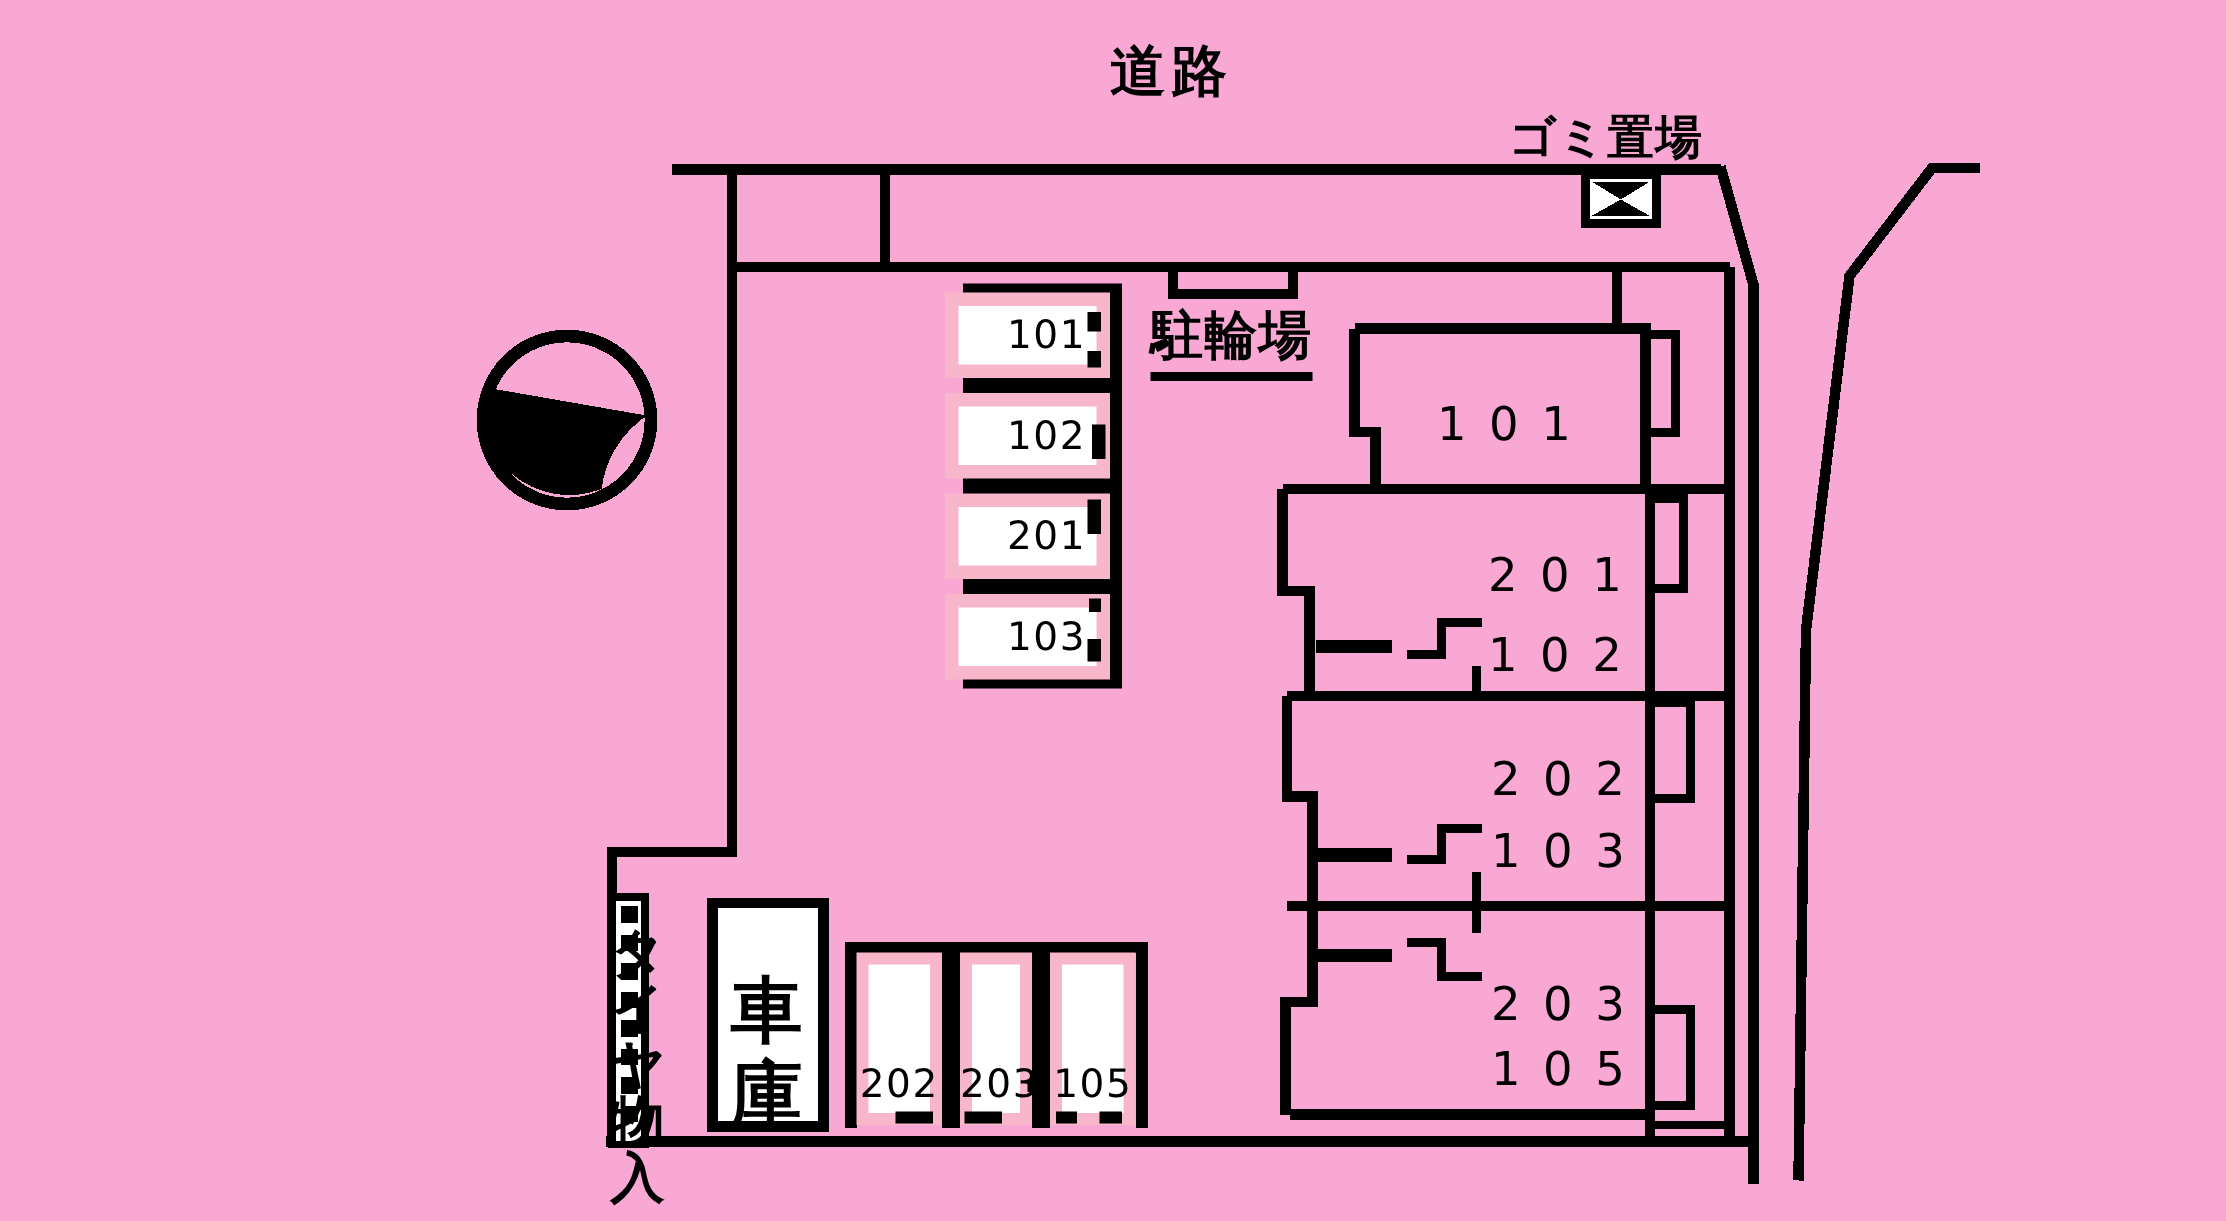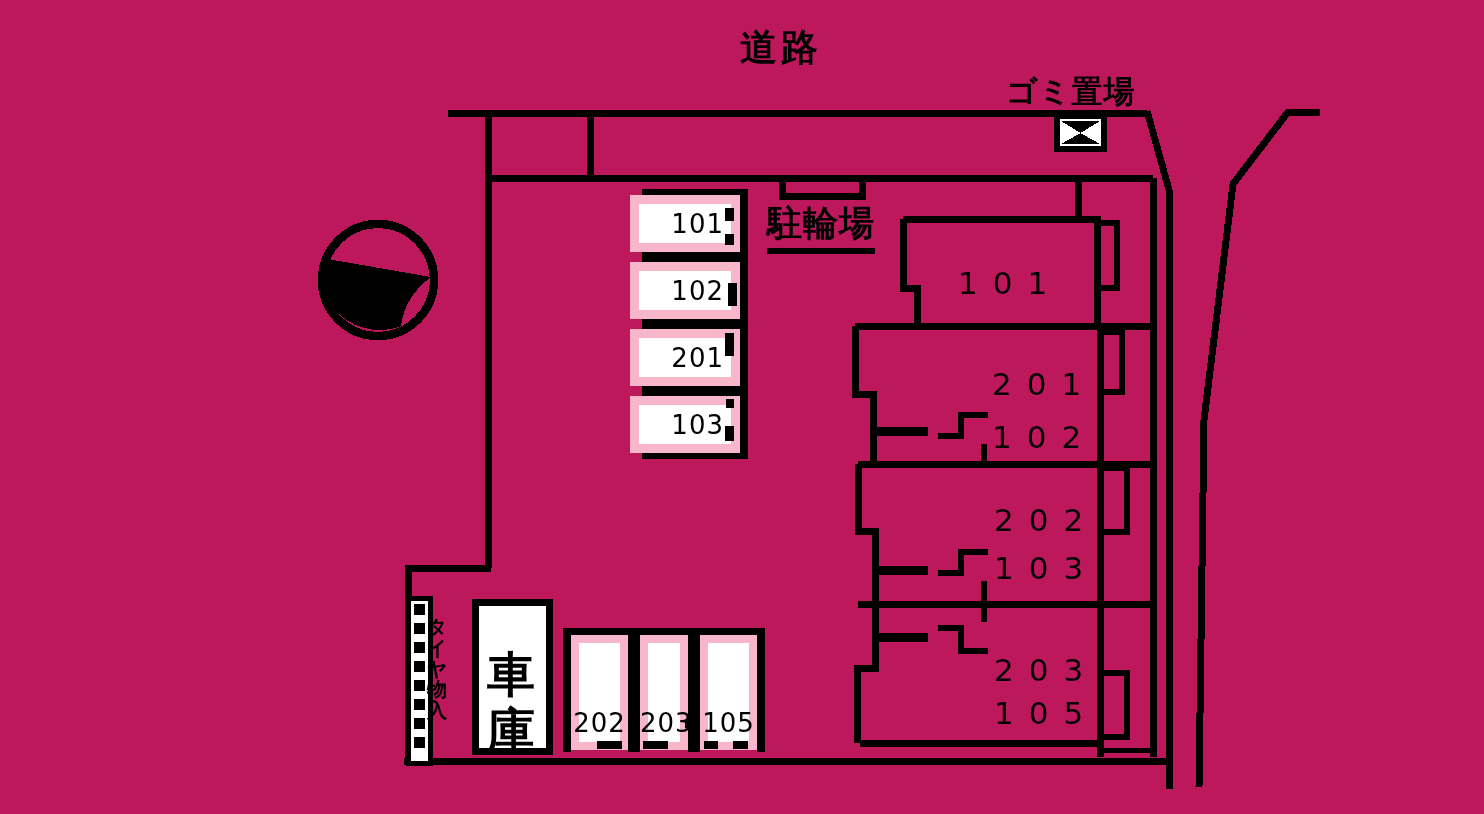--- a/index.html
+++ b/index.html
@@ -1,28 +1,28 @@
 <!DOCTYPE html>
 <html><head>
 <meta charset="utf-8">
 <style>
   html,body{margin:0;padding:0;background:#fff;}
   #canvas{
-    position:relative;width:1484px;height:814px;background:#be185d;overflow:hidden;
+    position:relative;width:1484px;height:814px;background:#f9a8d4;overflow:hidden;
     font-family:"DejaVu Sans","Liberation Sans",sans-serif;color:#000;
   }
   #linework{position:absolute;left:0;top:0;}
   .lbl{position:absolute;white-space:nowrap;color:#000;}
   .lbl-road{left:740px;top:23px;font-size:37px;font-weight:bold;letter-spacing:4px;}
   .lbl-garbage{left:1006px;top:71px;font-size:31px;font-weight:bold;letter-spacing:1px;}
   .lbl-bicycle{left:767px;top:200px;font-size:35px;font-weight:bold;border-bottom:6px solid #000;padding-bottom:1px;letter-spacing:1px;}
   .unit-num{position:absolute;font-size:31px;font-weight:500;letter-spacing:15px;white-space:nowrap;}
   .vtext{position:absolute;font-weight:bold;word-break:break-all;text-align:center;}
   .lbl-garage{left:487px;top:647px;width:44px;font-size:48px;line-height:1.16;}
-  .lbl-tire{left:422px;top:617px;width:30px;font-size:20px;line-height:1.04;}
+  .lbl-tire{left:407px;top:617px;width:30px;font-size:36px;line-height:1.04;}
   
   .hstall{position:absolute;left:630px;width:118px;height:69px;}
   .hstall .shadow{position:absolute;left:12px;top:0;right:0;bottom:0;background:#000;}
   .hstall .pink{position:absolute;left:0;top:6px;width:110px;height:57px;background:var(--pink);}
   .hstall .inner{position:absolute;left:9px;top:9px;right:9px;bottom:9px;background:#fff;
                  display:flex;align-items:center;justify-content:flex-end;padding-right:7px;box-sizing:border-box;}
   .hstall .num{font-size:26px;letter-spacing:1px;}
   .tick{position:absolute;background:#000;}
   
   .vstall{position:absolute;top:635px;height:115px;background:var(--pink);}

